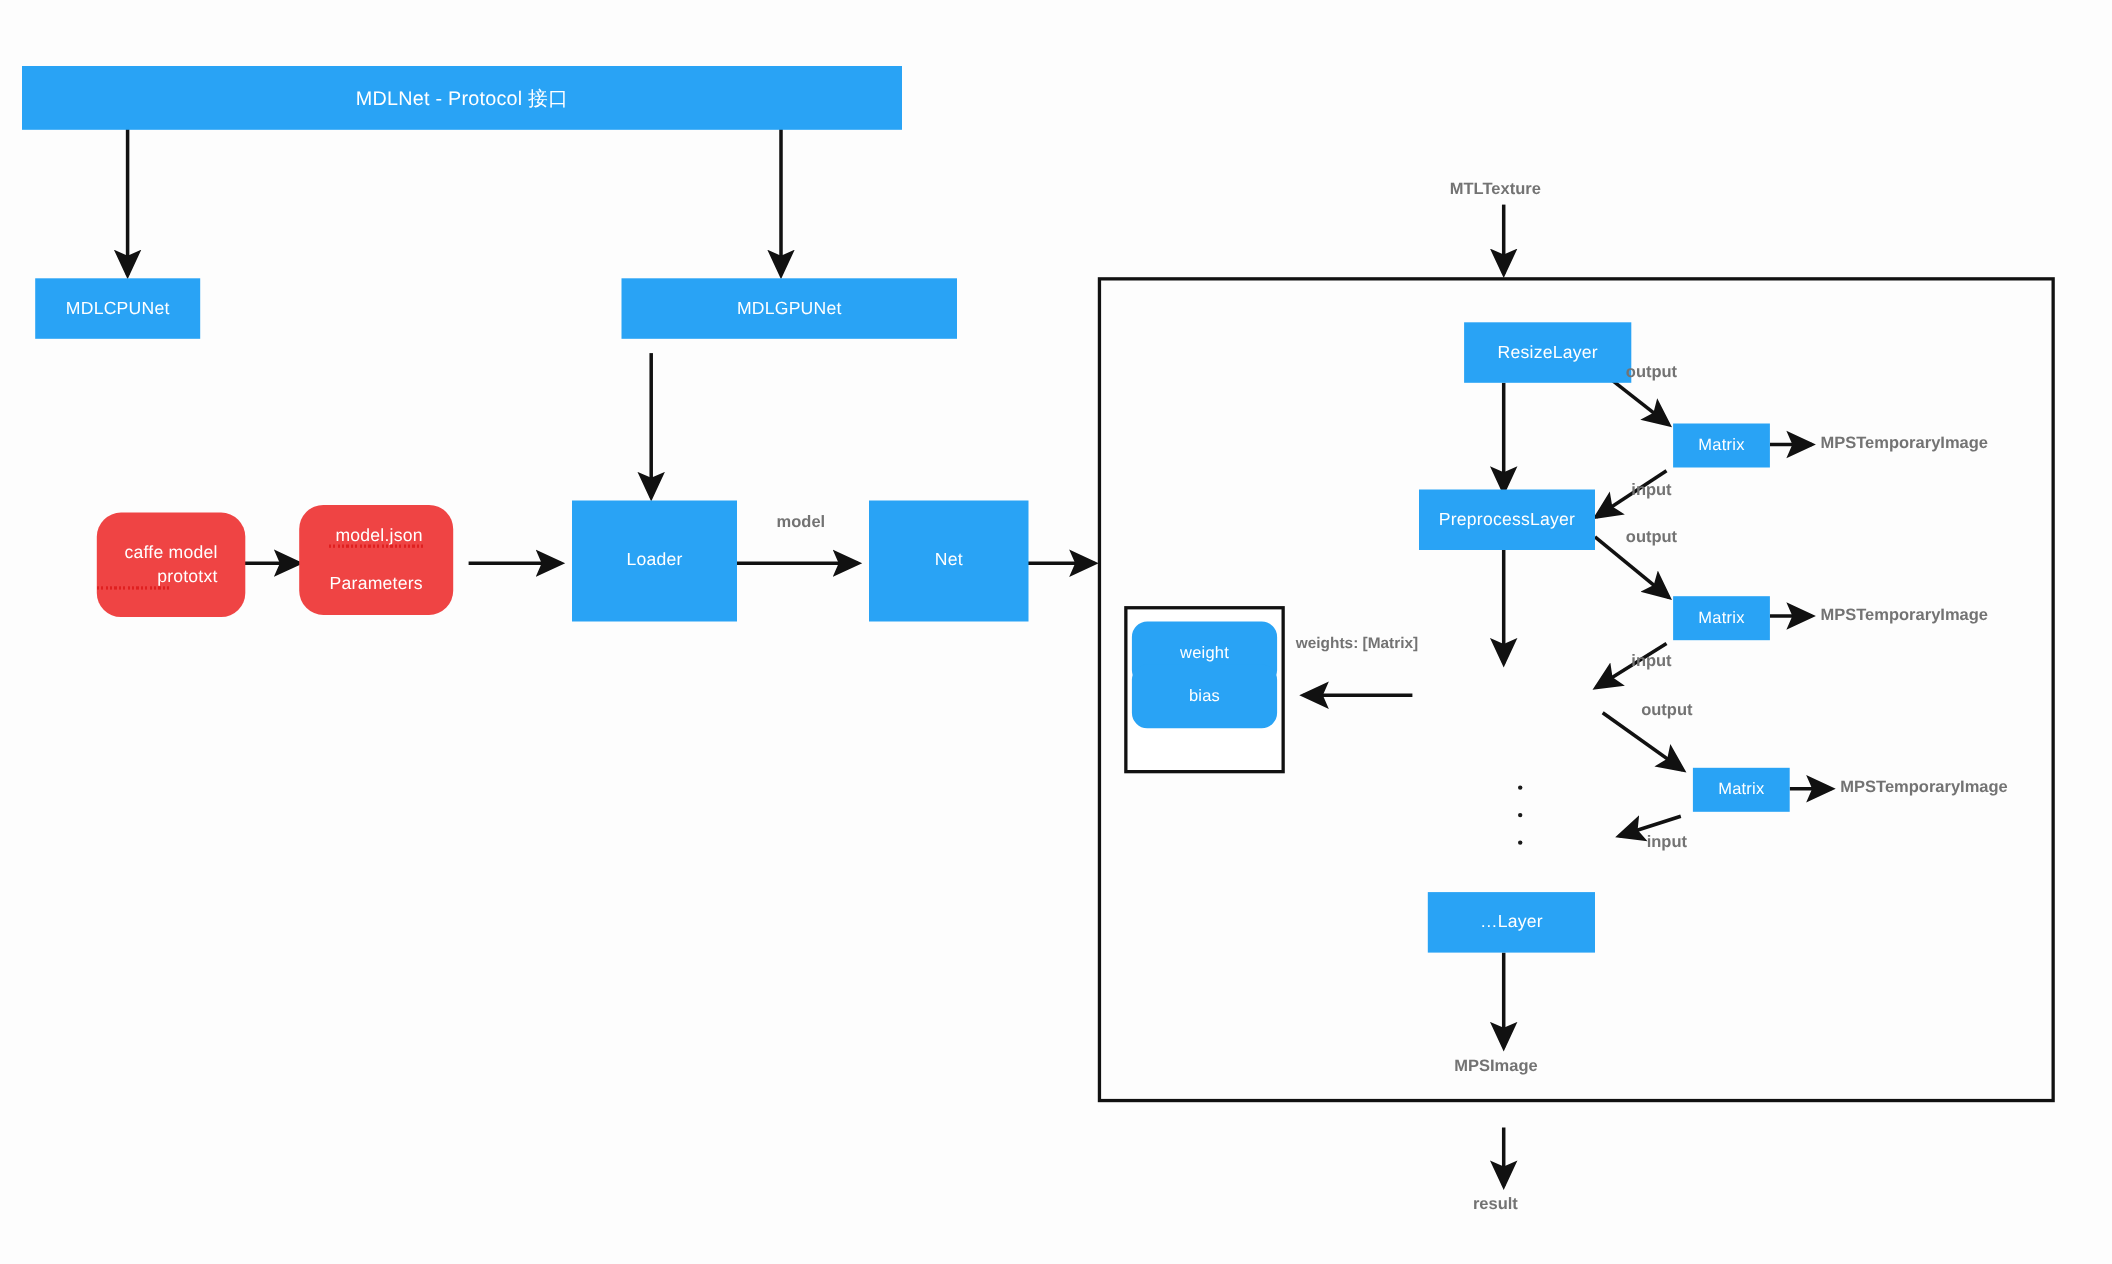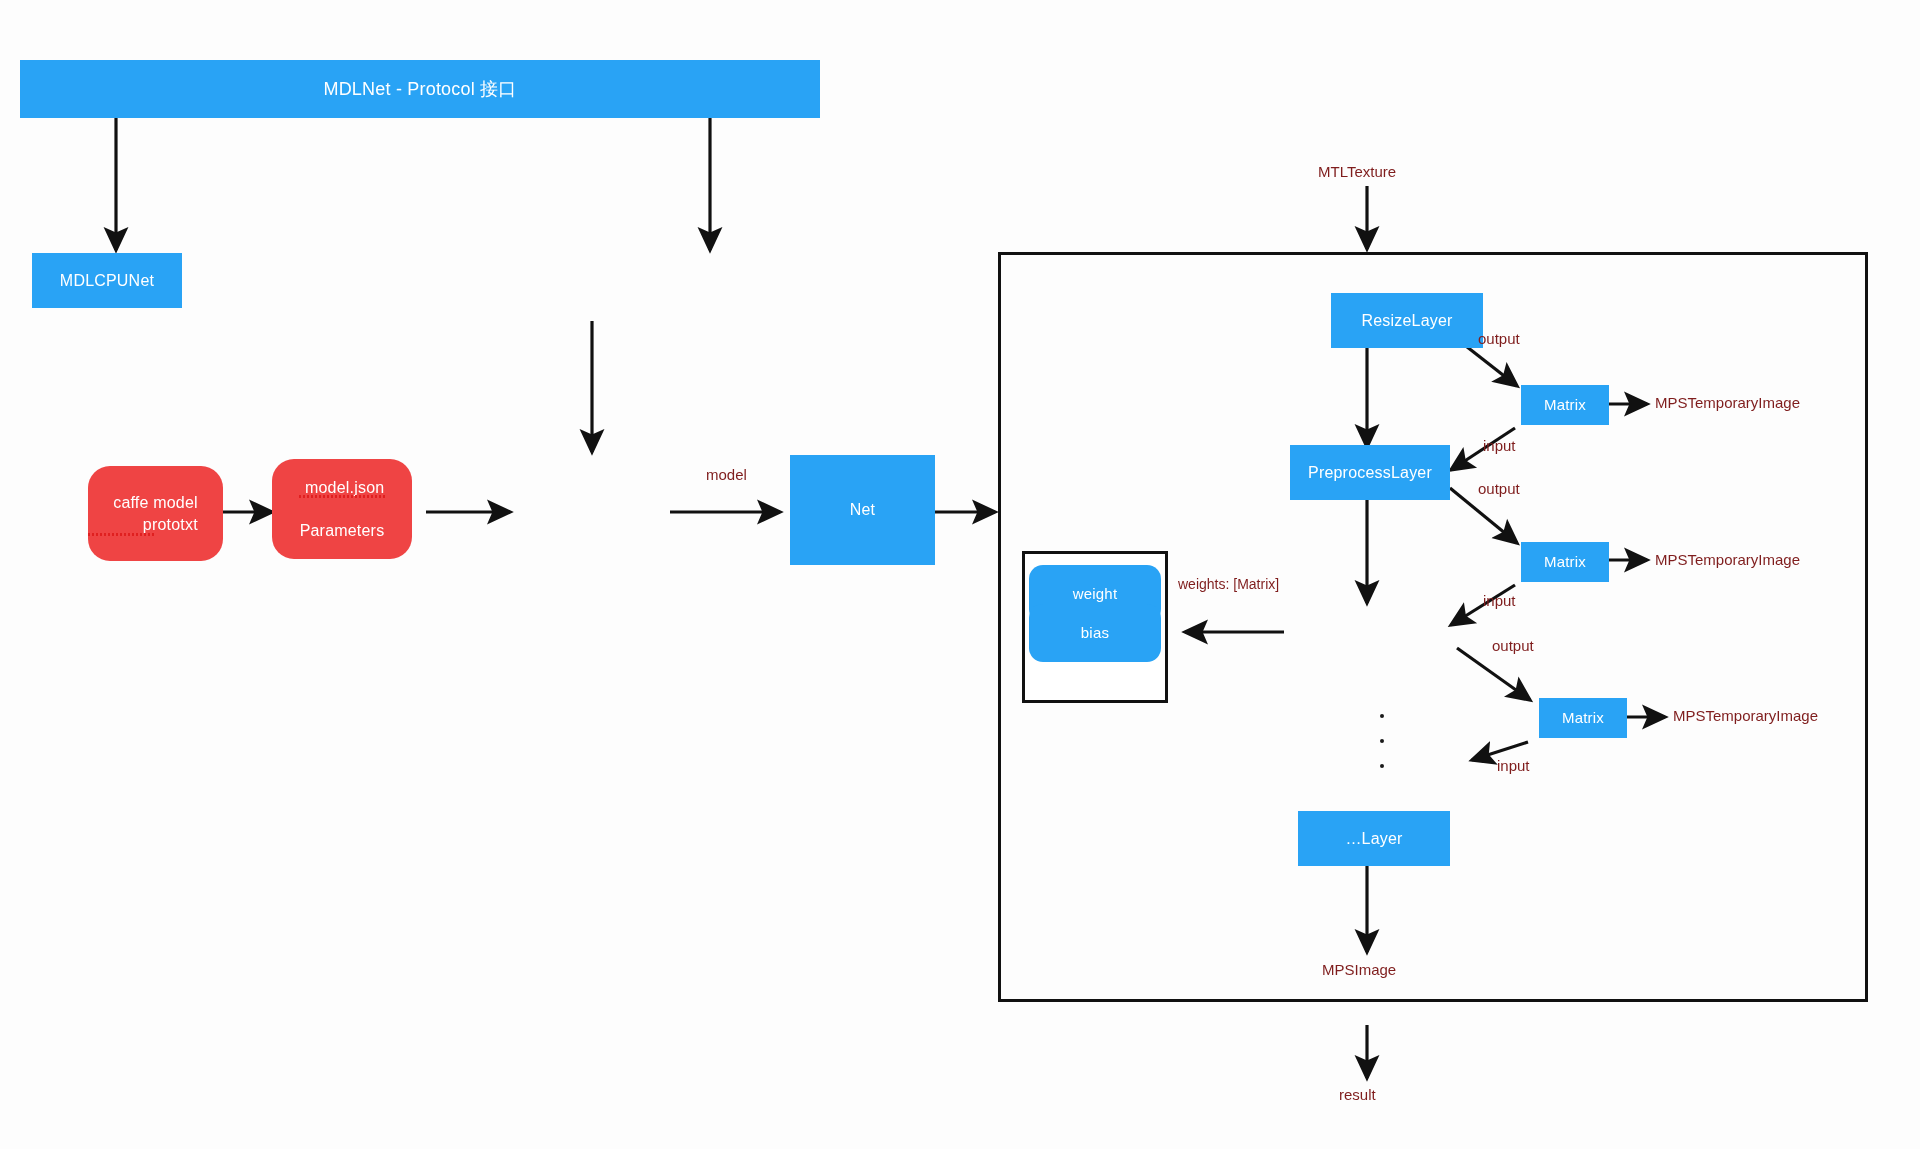--- a/index.html
+++ b/index.html
@@ -25,22 +25,23 @@
     line-height: 1.35;
     white-space: pre-line;
     letter-spacing: .2px;
   }
   .blue { background: #29a3f5; }
   .green { background: #ef4444; text-align: right; }
   .rounded { border-radius: 14px; }
   .rounded-lg { border-radius: 22px; }
   .plain {
     position: absolute;
-    color: #7f1d1d;
+    color: #737373;
     white-space: nowrap;
+    font-weight: bold;
   }
   .panel {
     position: absolute;
     border: 3px solid #111;
     background: transparent;
   }
   .group-box {
     position: absolute;
     border: 3px solid #111;
     background: #ffffff;
@@ -120,30 +121,32 @@
       <path d="M1528,742 L1472,760"></path>
 
       <path d="M1284,632 L1185,632"></path>
     </g>
   </svg>
 
   <div class="box blue" style="left:20px; top:60px; width:800px; height:58px; font-size:18px;">MDLNet  -  Protocol   接口</div>
 
   <div class="box blue" style="left:32px; top:253px; width:150px; height:55px; font-size:16px;">MDLCPUNet</div>
 
+  <div class="box blue" style="left:565px; top:253px; width:305px; height:55px; font-size:16px;">MDLGPUNet</div>
 
   <div class="box green rounded-lg" style="left:55px; top:466px; width:135px; height:95px; font-size:16px;margin-left:33px;">caffe model
 prototxt</div>
   <div class="sp" style="left:88px; top:533px; width:66px;"></div>
 
   <div class="box green rounded-lg" style="left:272px; top:459px; width:140px; height:100px; font-size:16px;">model.json
 
 Parameters</div>
   <div class="sp" style="left:299px; top:495px; width:87px;"></div>
 
+  <div class="box blue" style="left:520px; top:455px; width:150px; height:110px; font-size:16px;">Loader</div>
 
   <div class="box blue" style="left:790px; top:455px; width:145px; height:110px; font-size:16px;">Net</div>
 
   <div class="plain" style="left:706px; top:466px; font-size:15px;">model</div>
 
   <div class="plain" style="left:1318px; top:163px; font-size:15px;">MTLTexture</div>
 
   <div class="panel" style="left:998px; top:252px; width:870px; height:750px;"></div>
 
   <div class="box blue" style="left:1298px; top:293px; width:152px; height:55px; font-size:16px;margin-left:33px;">ResizeLayer</div>

